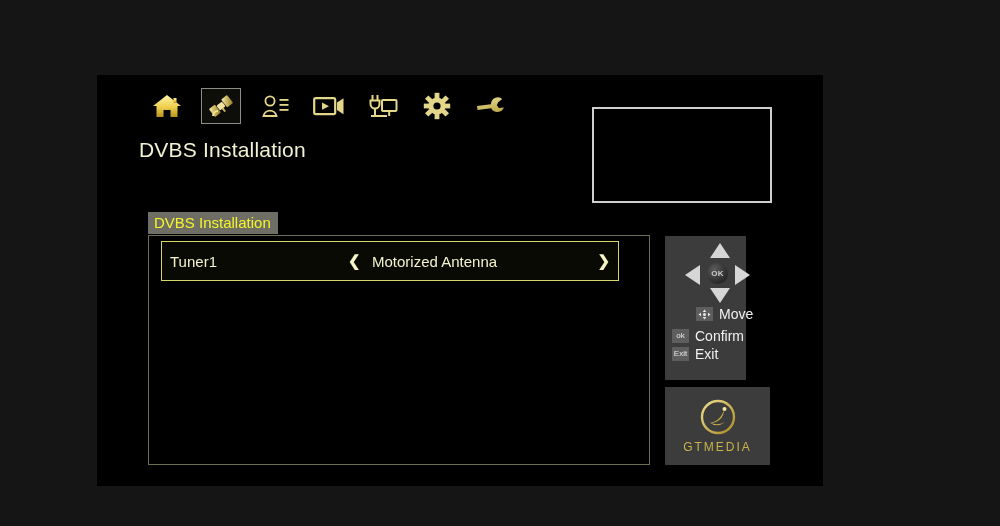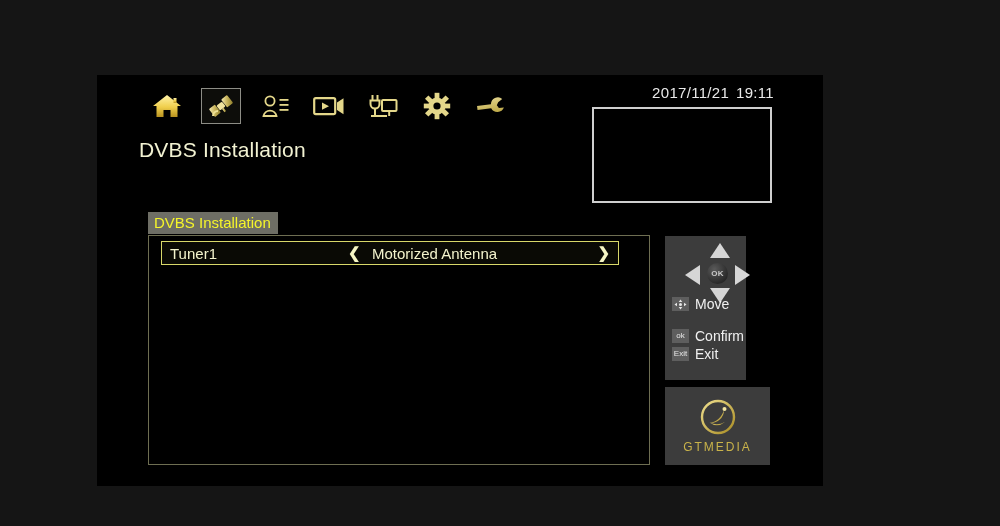--- a/index.html
+++ b/index.html
@@ -119,21 +119,21 @@
     height: 230px;
     border: 1px solid #6e6e52;
     box-sizing: border-box;
     background: #000;
   }
   .list-row {
     position: absolute;
     left: 12px;
     top: 5px;
     width: 458px;
-    height: 24px;
+    height: 40px;
     box-sizing: border-box;
     border: 1px solid #d8d86a;
     background: #0a0a05;
     display: flex;
     align-items: center;
   }
   .list-row .lbl {
     margin-left: 8px;
     font-size: 15px;
     color: #f3f3cd;
@@ -222,21 +222,21 @@
   }
 
   .legend {
     position: absolute;
     left: 7px;
     width: 98px;
     display: flex;
     align-items: center;
     gap: 6px;
   }
-  #legend0 { top: 60px; }
+  #legend0 { top: 70px; margin-left: 24px; }
   #legend1 { top: 92px; }
   #legend2 { top: 110px; }
   .legend .badge {
     width: 17px;
     height: 14px;
     background: #5e5e5e;
     color: #e8e8e8;
     font-size: 8px;
     display: flex;
     align-items: center;
@@ -380,23 +380,20 @@
             <path d="M18.5 1.5 a7 7 0 0 0 -5.6 11.2 L3 22.6 l2.8 2.8 L15.5 15.6
                      a7 7 0 0 0 9.6 -8.4 l-3.6 3.6 -3.3 -0.9 -0.9 -3.3 Z" fill="url(#gWr)"></path>
           </g>
         </svg>
       </div>
 
     </div>
 
     <div id="page-title">DVBS Installation</div>
 
-    <div id="clock">
-      <span>2017/11/21</span><span class="sep"></span><span>19:11</span>
-    </div>
 
     <div id="preview"></div>
 
     <div id="tabstrip">
       <span class="tab">DVBS Installation</span>
     </div>
 
     <div id="listpanel">
       <div class="list-row">
         <span class="lbl">Tuner1</span>

